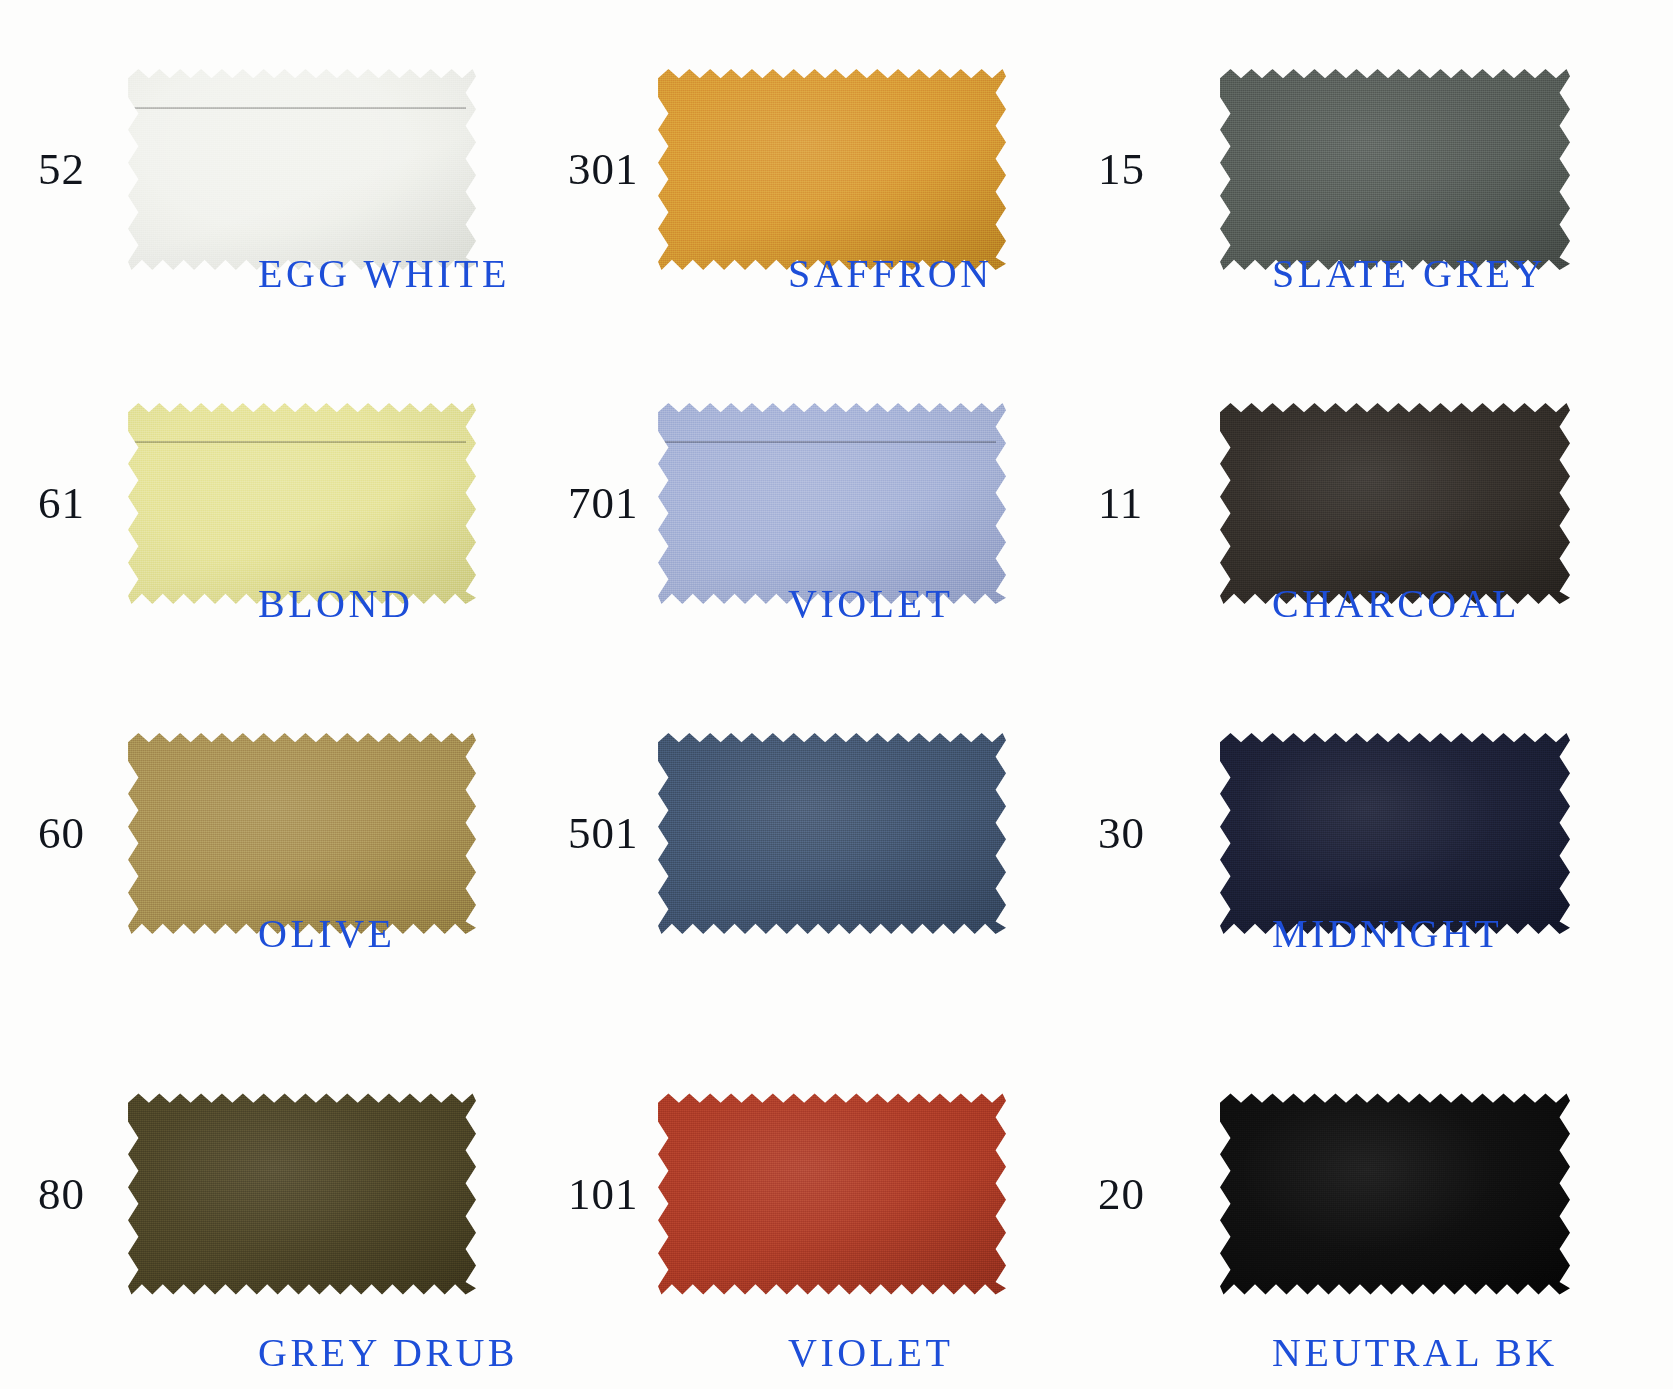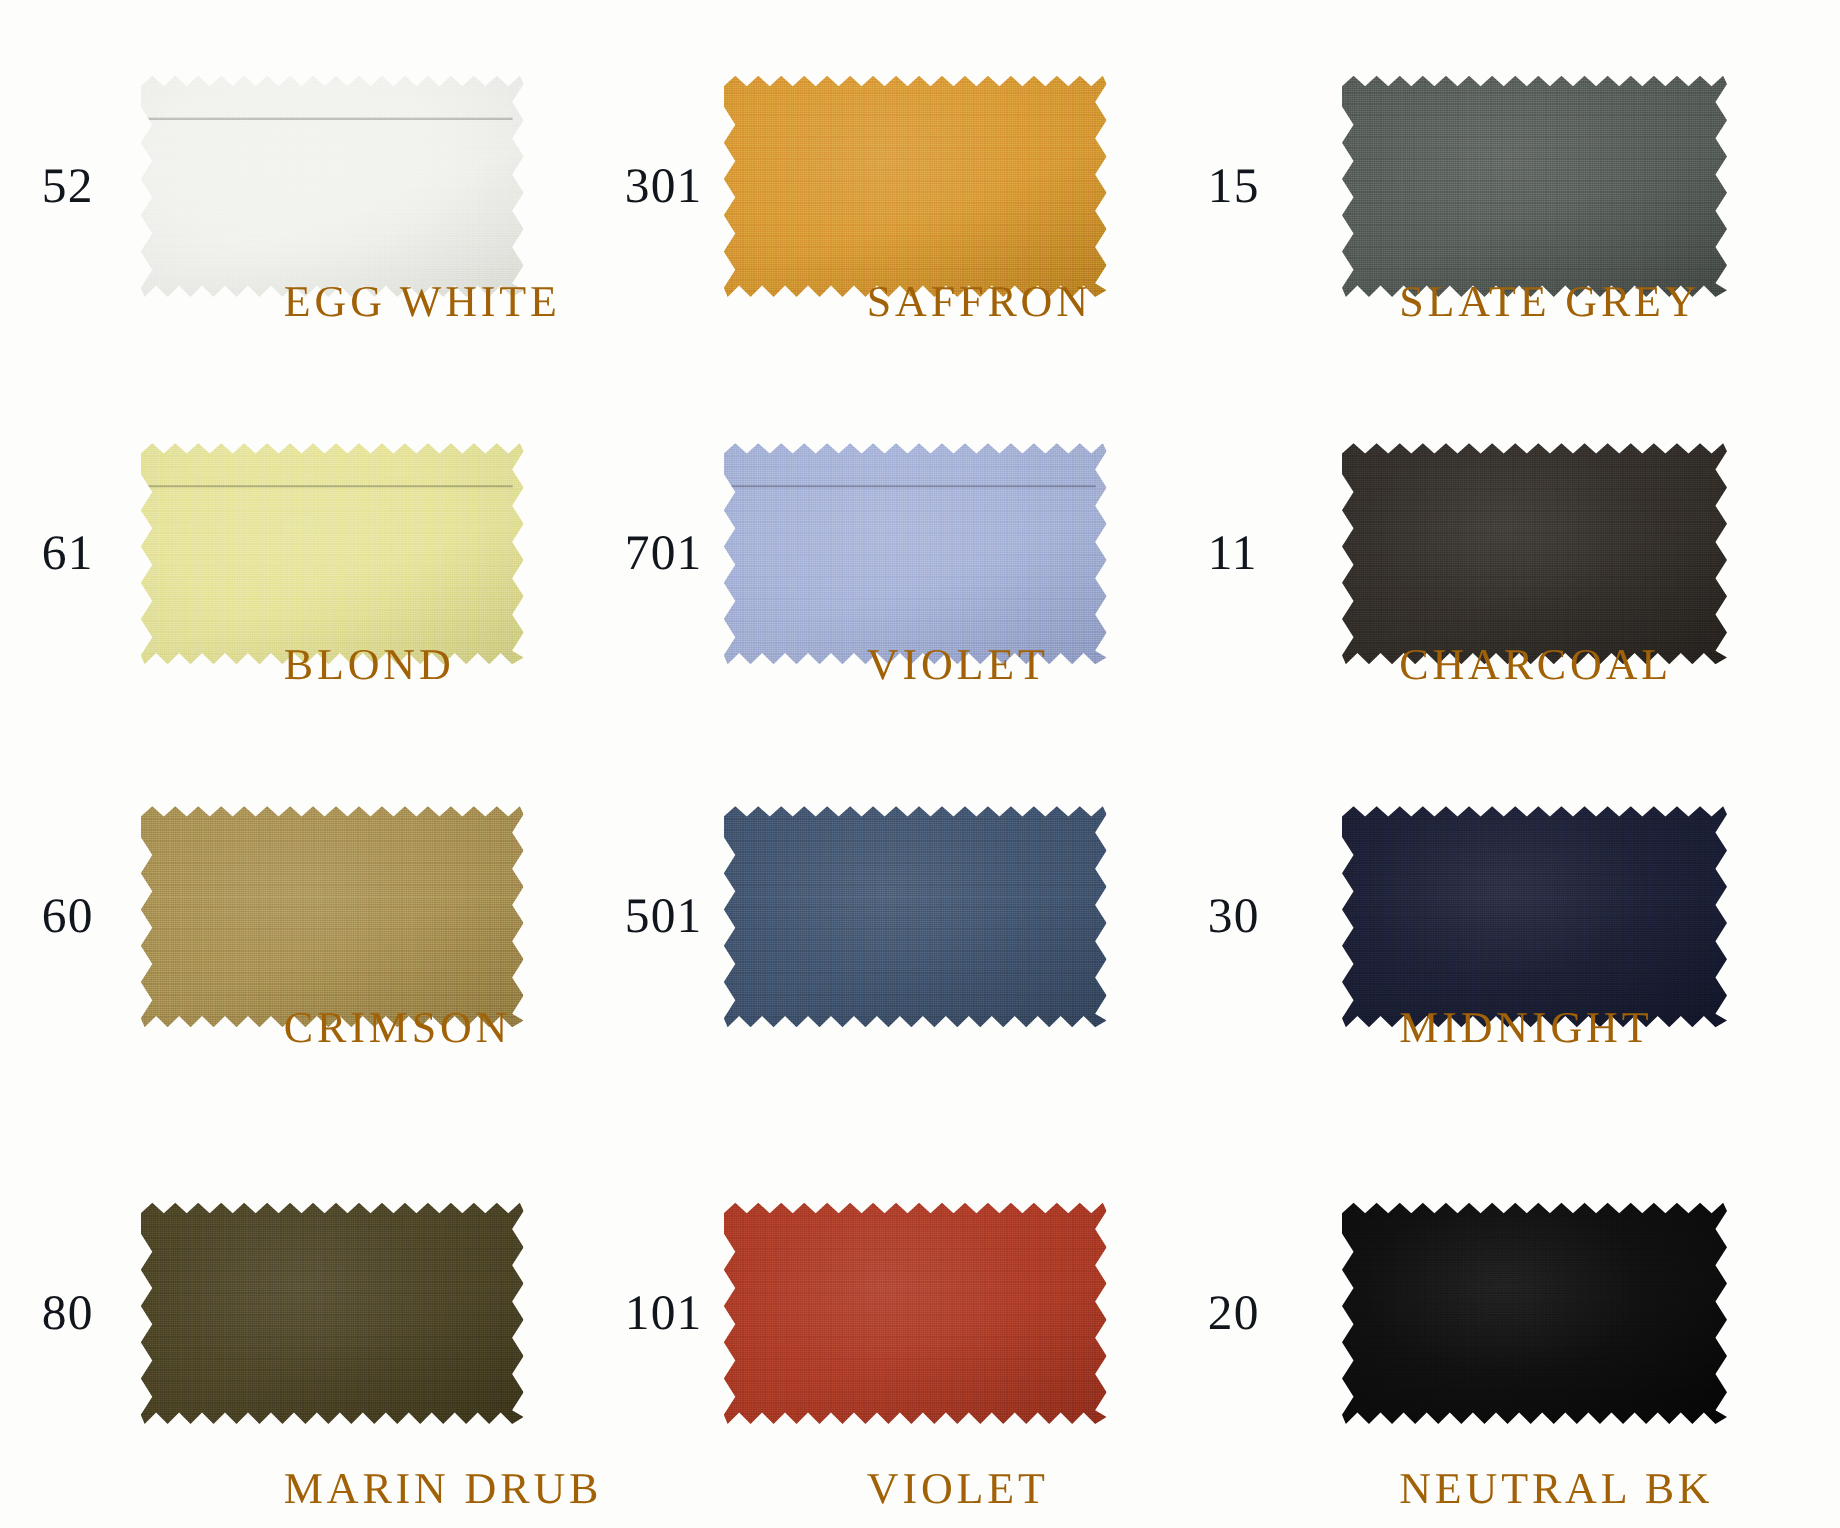--- a/index.html
+++ b/index.html
@@ -134,21 +134,21 @@
     height: 2px;
     background: rgba(0,0,0,0.22);
     pointer-events: none;
   }
 
   
   .name {
     position: absolute;
     font-size: 40px;
     line-height: 1;
-    color: #a16207;
+    color: #1d4ed8;
     letter-spacing: 3.5px;
     white-space: nowrap;
     left: 258px;
     bottom: 44px;
   }
   .col3 .name { left: 212px; text-align: center; }
 
   
   .row4 .name { bottom: 16px; z-index: 5; }
   .row4 .chip-wrap { z-index: 4; }
@@ -215,21 +215,21 @@
       </div>
       <div class="name">CHARCOAL</div>
     </div>
     <div class="swatch-cell col1 row3">
       <div class="code">60</div>
       <div class="chip-wrap">
         <div class="chip" style="background: linear-gradient(160deg, rgb(169, 145, 82) 0%, rgb(169, 145, 82) 58%, rgb(153, 130, 68) 100%);">
           <div class="sheen"></div>
         </div>
       </div>
-      <div class="name">CRIMSON</div>
+      <div class="name">OLIVE</div>
     </div>
     <div class="swatch-cell col2 row3">
       <div class="code">501</div>
       <div class="chip-wrap">
         <div class="chip" style="background: linear-gradient(160deg, rgb(63, 83, 111) 0%, rgb(63, 83, 111) 58%, rgb(53, 71, 96) 100%);">
           <div class="sheen"></div>
         </div>
       </div>
     </div>
     <div class="swatch-cell col3 row3">
@@ -241,21 +241,21 @@
       </div>
       <div class="name">MIDNIGHT</div>
     </div>
     <div class="swatch-cell col1 row4">
       <div class="code">80</div>
       <div class="chip-wrap">
         <div class="chip" style="background: linear-gradient(160deg, rgb(74, 66, 35) 0%, rgb(74, 66, 35) 58%, rgb(62, 55, 28) 100%);">
           <div class="sheen"></div>
         </div>
       </div>
-      <div class="name">MARIN DRUB</div>
+      <div class="name">GREY DRUB</div>
     </div>
     <div class="swatch-cell col2 row4">
       <div class="code">101</div>
       <div class="chip-wrap">
         <div class="chip" style="background: linear-gradient(160deg, rgb(173, 56, 35) 0%, rgb(173, 56, 35) 58%, rgb(151, 48, 29) 100%);">
           <div class="sheen"></div>
         </div>
       </div>
       <div class="name">VIOLET</div>
     </div>

